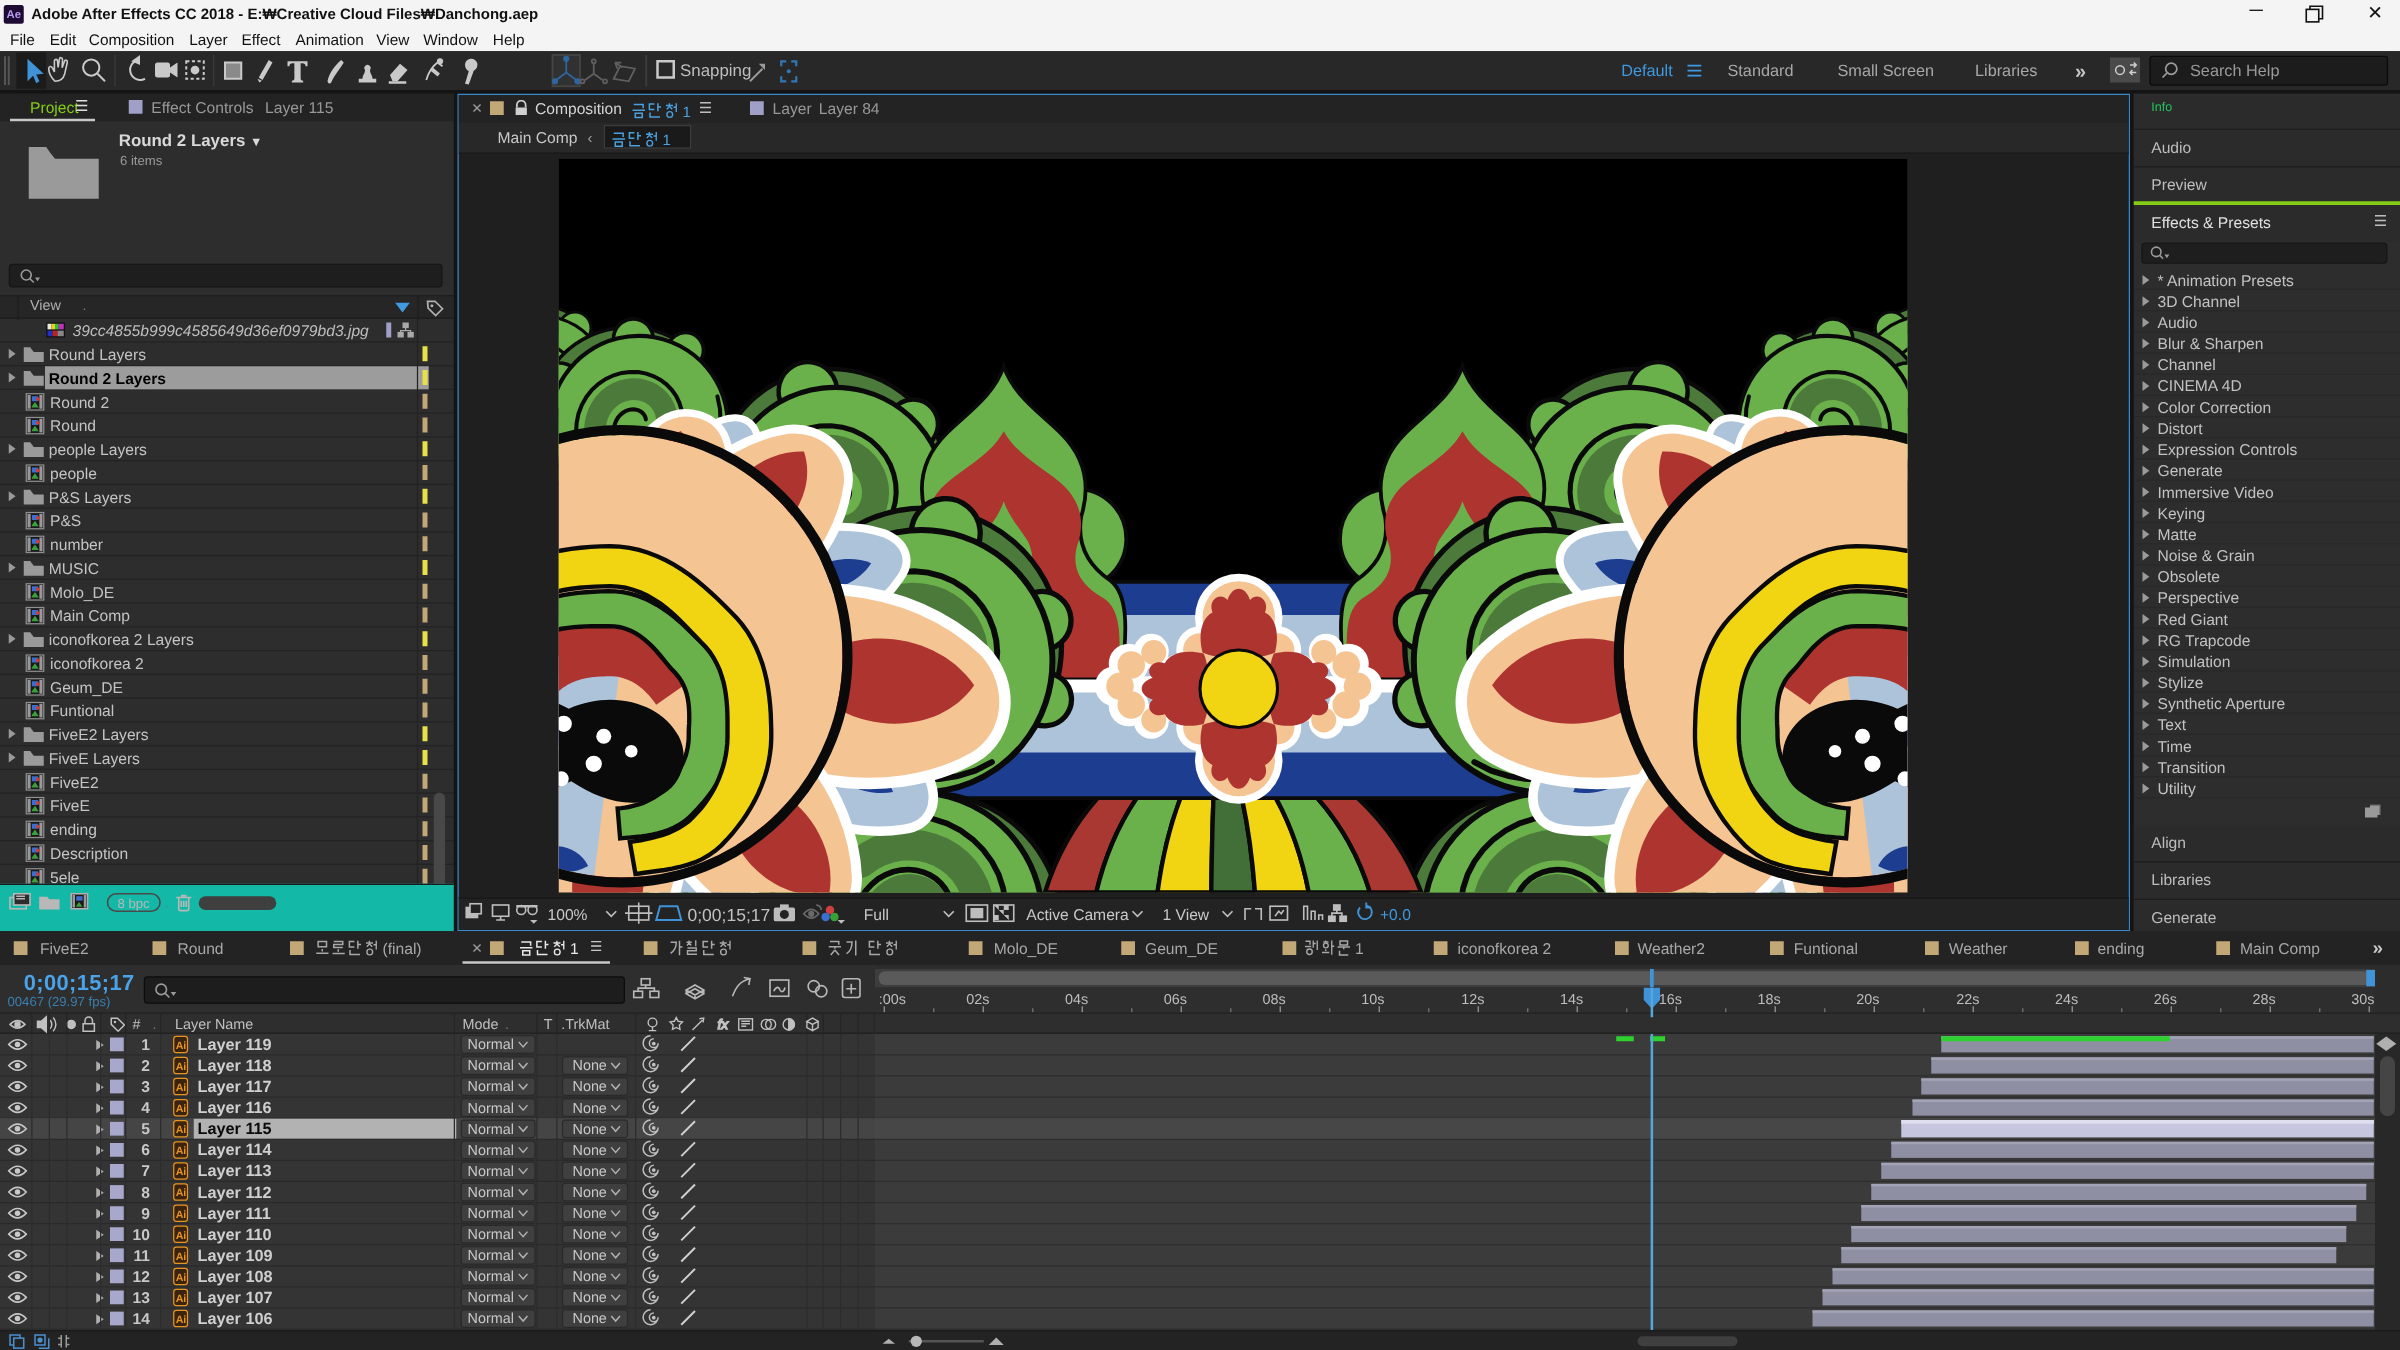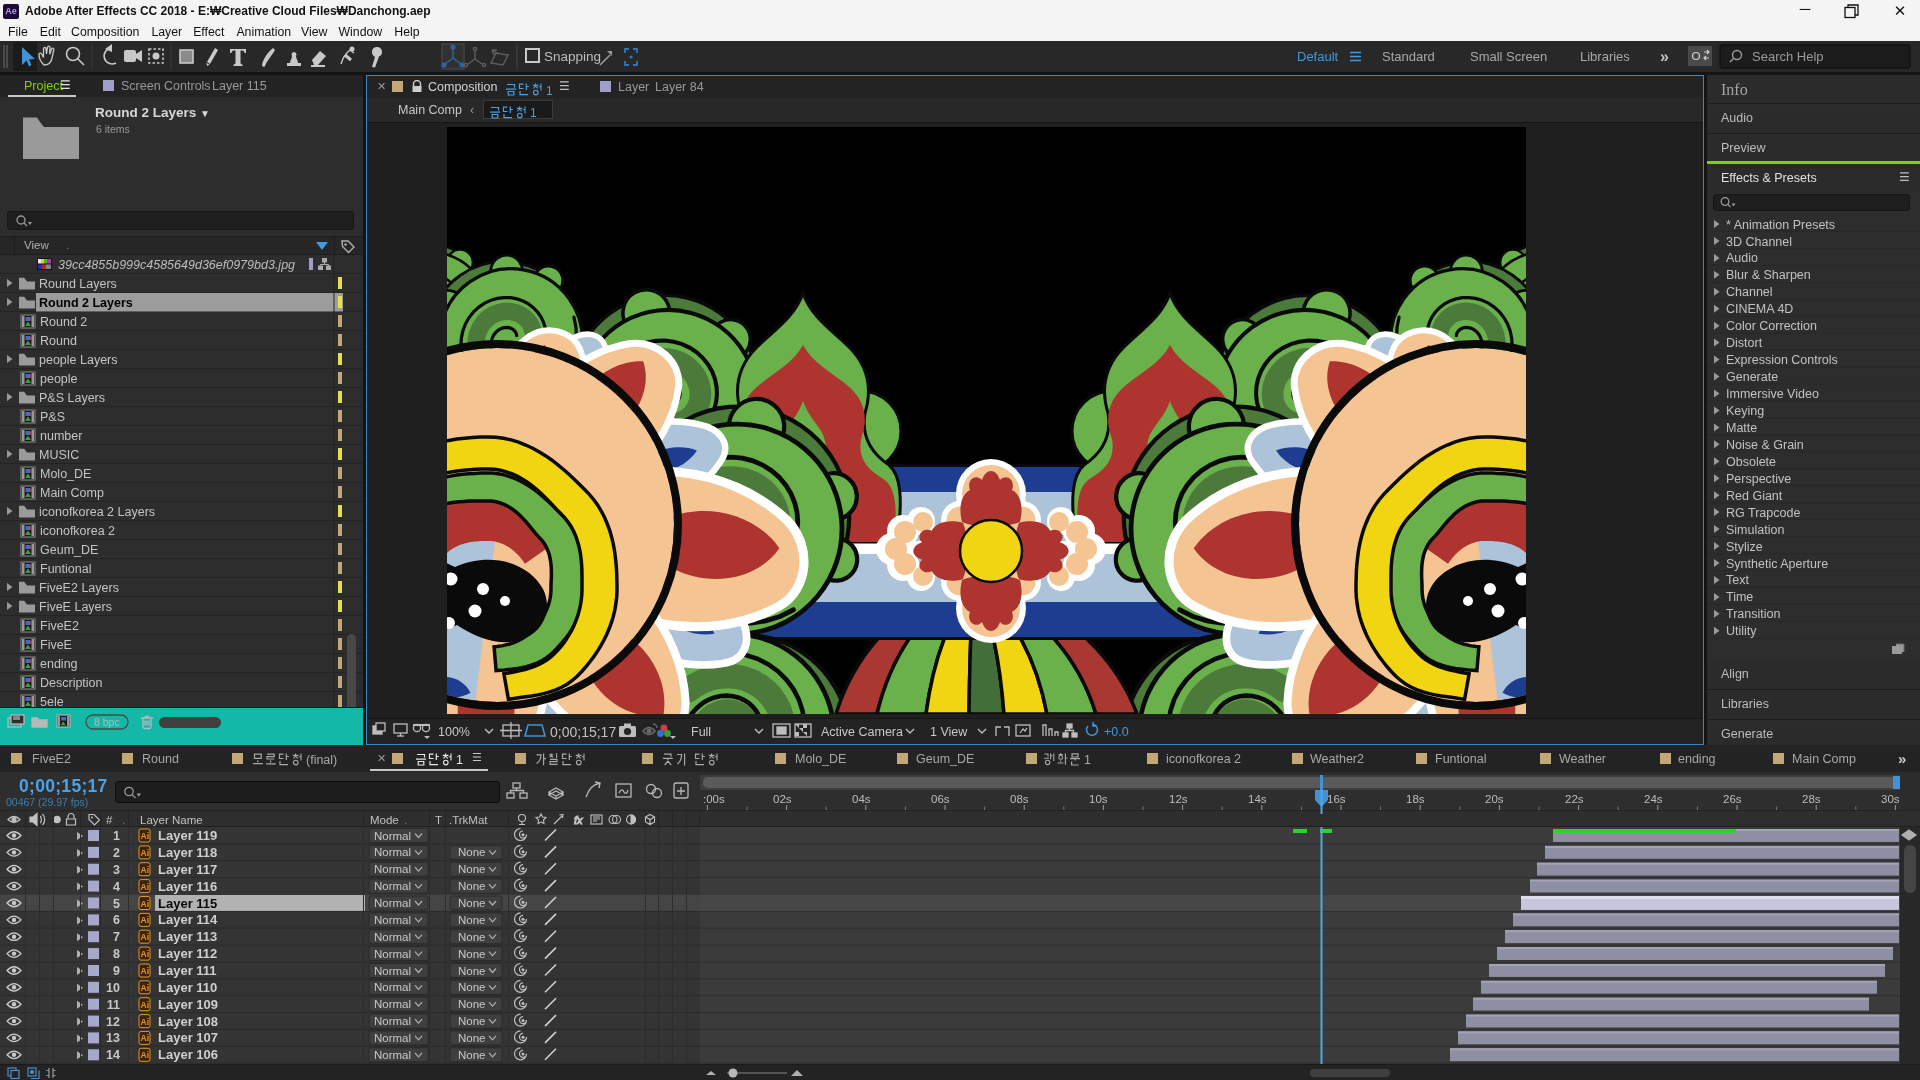--- a/index.html
+++ b/index.html
@@ -175,21 +175,21 @@
   </svg>
 </div>
 
 <div class="abs" style="left:0;top:75px;width:363px;height:670px;background:#2d2d2d;" id="leftpanel">
 
   <div class="abs" style="left:0;top:0;width:363px;height:22px;background:#232323;">
     <span class="abs" style="left:24px;top:4px;font-size:12.5px;color:#84cc16;">Project</span>
     <span class="abs" style="left:60px;top:3px;font-size:12px;color:#dedede;">☰</span>
     <span class="abs" style="left:8px;top:20px;width:68px;height:2px;background:#c8c8c8;"></span>
     <span class="abs" style="left:103px;top:5px;width:11px;height:11px;background:#9f9fc8;"></span>
-    <span class="abs" style="left:121px;top:4px;font-size:12.5px;color:#989898;">Screen Controls</span>
+    <span class="abs" style="left:121px;top:4px;font-size:12.5px;color:#989898;">Effect Controls</span>
     <span class="abs" style="left:212px;top:4px;font-size:12.5px;color:#989898;">Layer 115</span>
   </div>
 
   <svg width="58" height="48" style="position:absolute;left:22px;top:38px;">
       <path d="M1 9 h17 l4 5 h35 v32 H1z M1 9 V4.5 h14 l3 4.5z" fill="#9a9a9a"></path>
     </svg>
   <div class="abs" style="left:95px;top:30px;font-size:13.5px;font-weight:bold;color:#d8d8d8;">Round 2 Layers <span style="font-size:10px;">▼</span></div>
   <div class="abs" style="left:96px;top:48px;font-size:10.5px;color:#9a9a9a;">6 items</div>
 
   <div class="abs" style="left:7px;top:136px;width:347px;height:19px;background:#1e1e1e;border:1px solid #161616;border-radius:3px;">
@@ -643,21 +643,21 @@
       <g fill="none" stroke="#3f93d6" stroke-width="1.5">
           <path d="M721 7 a5.5 5.5 0 1 0 5.5-1.5 M726 3 v4 h4"></path>
         </g>
       <text x="737" y="17" font-size="12.5" fill="#3f9ae0">+0.0</text>
     </svg>
   </div>
 </div>
 
 <div class="abs" style="left:1707px;top:75px;width:213px;height:670px;background:#2d2d2d;" id="rightpanel">
   <div class="abs" style="left:0;top:0px;width:213px;height:29px;background:#2b2b2b;border-bottom:1px solid #1c1c1c;">
-      <span class="abs" style="left:14px;top:6px;font-size:16px;color:#a3a3a3;font-family:Liberation Serif, serif;">Info</span>
+      <span class="abs" style="left:14px;top:6px;font-size:10px;color:#22c55e;">Info</span>
     </div>
   <div class="abs" style="left:0;top:30px;width:213px;height:29px;background:#2b2b2b;border-bottom:1px solid #1c1c1c;">
       <span class="abs" style="left:14px;top:6px;font-size:12.5px;color:#bdbdbd;">Audio</span>
     </div>
   <div class="abs" style="left:0;top:60px;width:213px;height:29px;background:#2b2b2b;border-bottom:3px solid #84cc16;">
       <span class="abs" style="left:14px;top:6px;font-size:12.5px;color:#bdbdbd;">Preview</span>
     </div>
   <div class="abs" style="left:0;top:90px;width:213px;height:28px;background:#2b2b2b;text-decoration:underline;">
     <span class="abs" style="left:14px;top:6px;font-size:12.5px;color:#e0e0e0;">Effects &amp; Presets</span>
     <span class="abs" style="left:192px;top:5px;font-size:12px;color:#bdbdbd;">☰</span>

